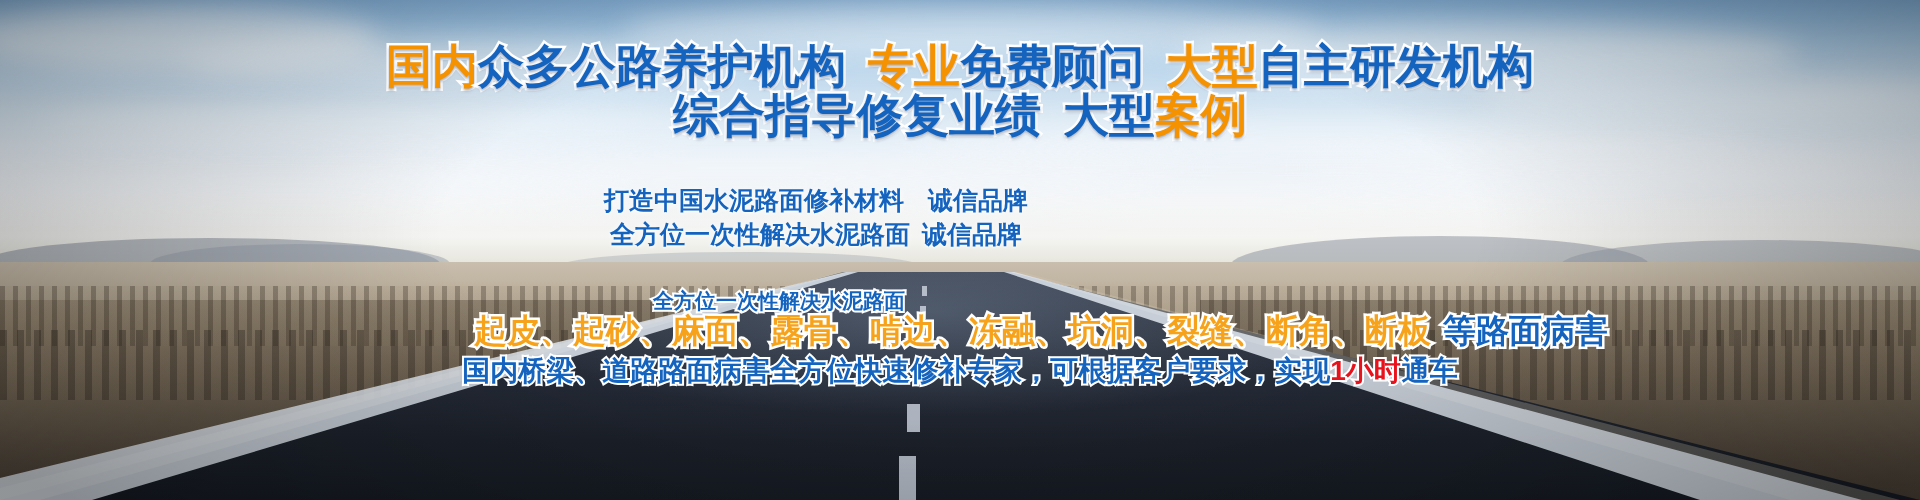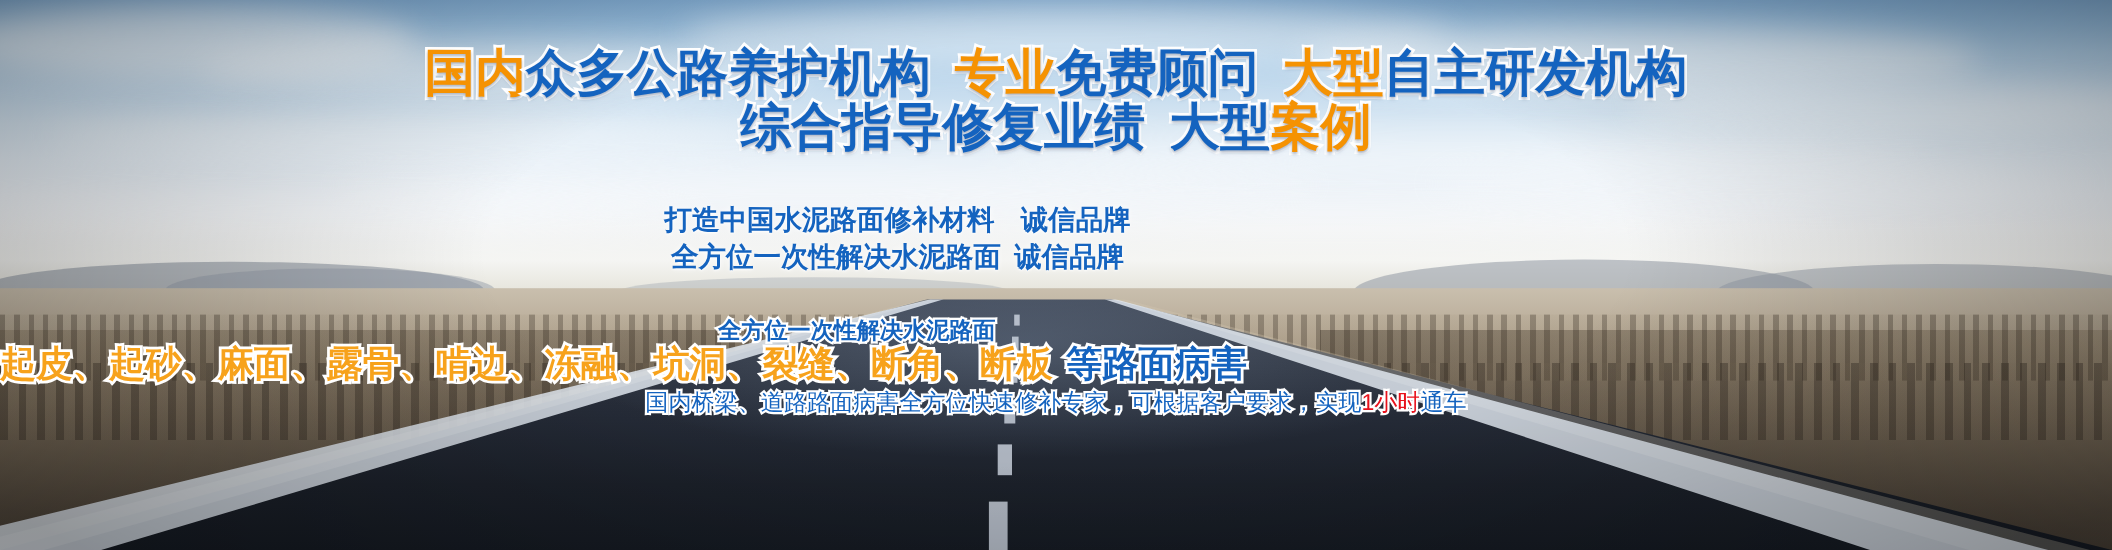--- a/index.html
+++ b/index.html
@@ -180,38 +180,38 @@
   .road-wrap{
     position:absolute;left:0;top:288px;width:1558px;text-align:center;
     white-space:nowrap;
   }
   .rt1{
     font-size:21px;font-weight:bold;color:#1463bf;
     display:inline-block;line-height:1.25;
     -webkit-text-stroke:4px #ffffff;paint-order:stroke fill;
   }
   .rt2-wrap{
-    position:absolute;left:0;top:311px;width:1608px;text-align:left;
+    position:absolute;left:0;top:311px;width:1608px;text-align:right;
     white-space:nowrap;
   }
   .rt2{
     font-size:33px;font-weight:bold;line-height:1.2;
     display:inline-block;
   }
   .rt2 span{
     -webkit-text-stroke:5px #ffffff;paint-order:stroke fill;
   }
   .yel{color:#f7a21b;}
   .bluestrk{color:#1463bf;}
 
   .rt3-wrap{
     position:absolute;left:0;top:354px;width:1920px;text-align:center;
     white-space:nowrap;
   }
-  .rt3{font-size:21px;font-weight:normal;line-height:1.2;display:inline-block;}
+  .rt3{font-size:28px;font-weight:bold;line-height:1.2;display:inline-block;}
   .rt3 span{
     -webkit-text-stroke:4px #ffffff;paint-order:stroke fill;
   }
   .red{color:#e8121c;}
 </style>
 </head>
 <body>
 
 <div id="banner">
 

